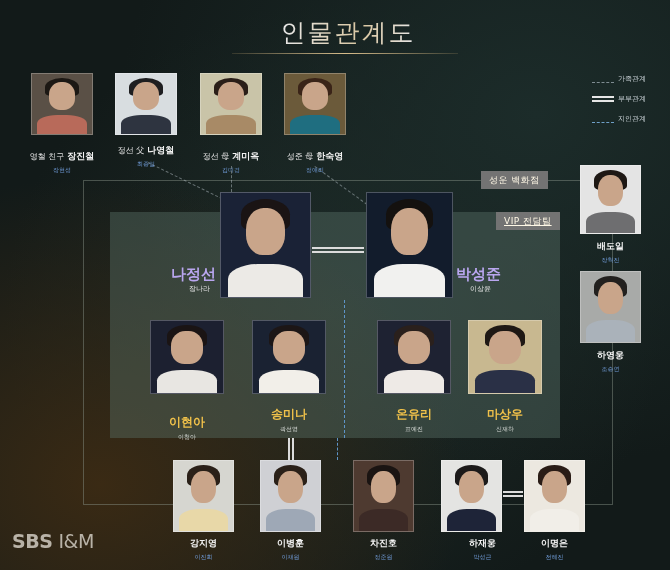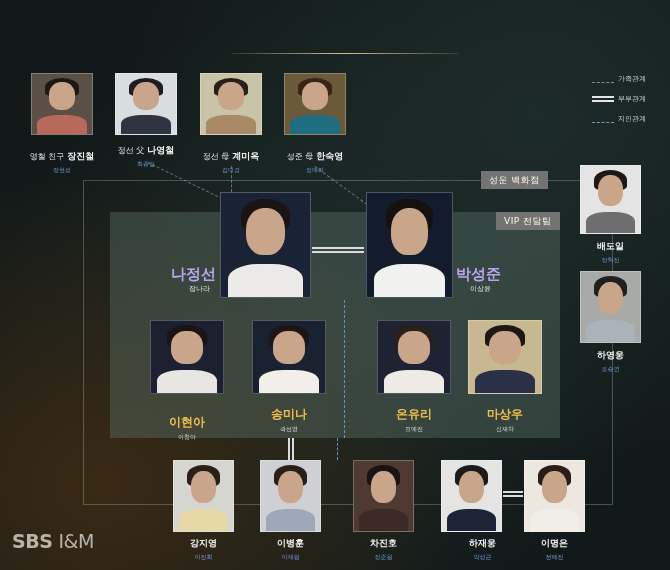--- a/index.html
+++ b/index.html
@@ -107,20 +107,21 @@
 
   .logo {
     left: 12px; top: 530px; font-size: 19px; font-weight: bold; color: #b9b3a8; letter-spacing: -0.5px;
   }
   .logo .im { font-weight: normal; }
 </style>
 </head>
 <body>
 
 <div class="abs title">
+  <span class="kr">인물관계도</span>
 </div>
 <div class="abs title-underline"></div>
 
 <div class="abs legend">
   <div class="legend-row">
     <span class="sample family"></span>
     <span class="label">가족관계</span>
   </div>
   <div class="legend-row">
     <span class="sample marriage"></span>
@@ -129,21 +130,21 @@
   <div class="legend-row">
     <span class="sample acquaint"></span>
     <span class="label">지인관계</span>
   </div>
 </div>
 
 <div class="abs outer-frame"></div>
 <div class="abs team-panel"></div>
 
 <div class="abs badge" style="left:481px; top:171px;">성운 백화점</div>
-<div class="abs badge" style="left:496px; top:212px;">VIP 전담팀</div>
+<div class="abs badge" style="left:496px; top:212px;text-decoration:underline;">VIP 전담팀</div>
 
 <div class="abs line-dash-gray" style="left:148px; top:162px; width:88px; transform:rotate(26deg);"></div>
 <div class="abs" style="left:231px; top:166px; width:0; height:26px; border-left:1px dashed rgba(170,180,185,0.55);"></div>
 <div class="abs line-dash-gray" style="left:315px; top:166px; width:70px; transform:rotate(36deg);"></div>
 <div class="abs marriage-h" style="left:312px; top:247px; width:52px; height:6px;"></div>
 <div class="abs line-dash-blue-v" style="left:344px; top:300px; height:138px;"></div>
 <div class="abs line-dash-blue-v" style="left:337px; top:438px; height:22px;"></div>
 <div class="abs marriage-v" style="left:288px; top:438px; width:6px; height:22px;"></div>
 <div class="abs marriage-h" style="left:503px; top:491px; width:20px; height:6px;"></div>
 

